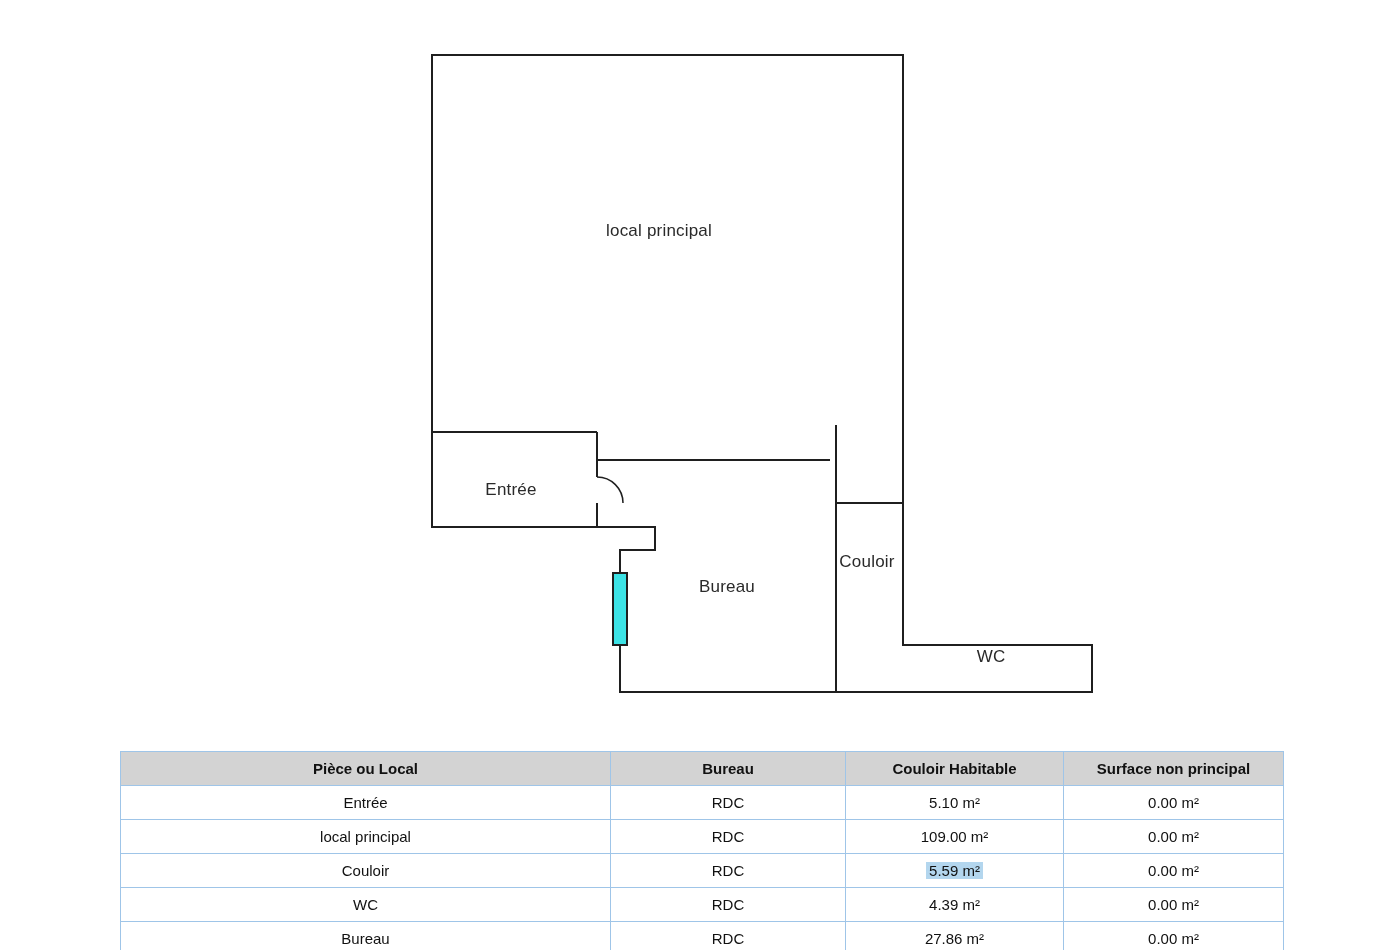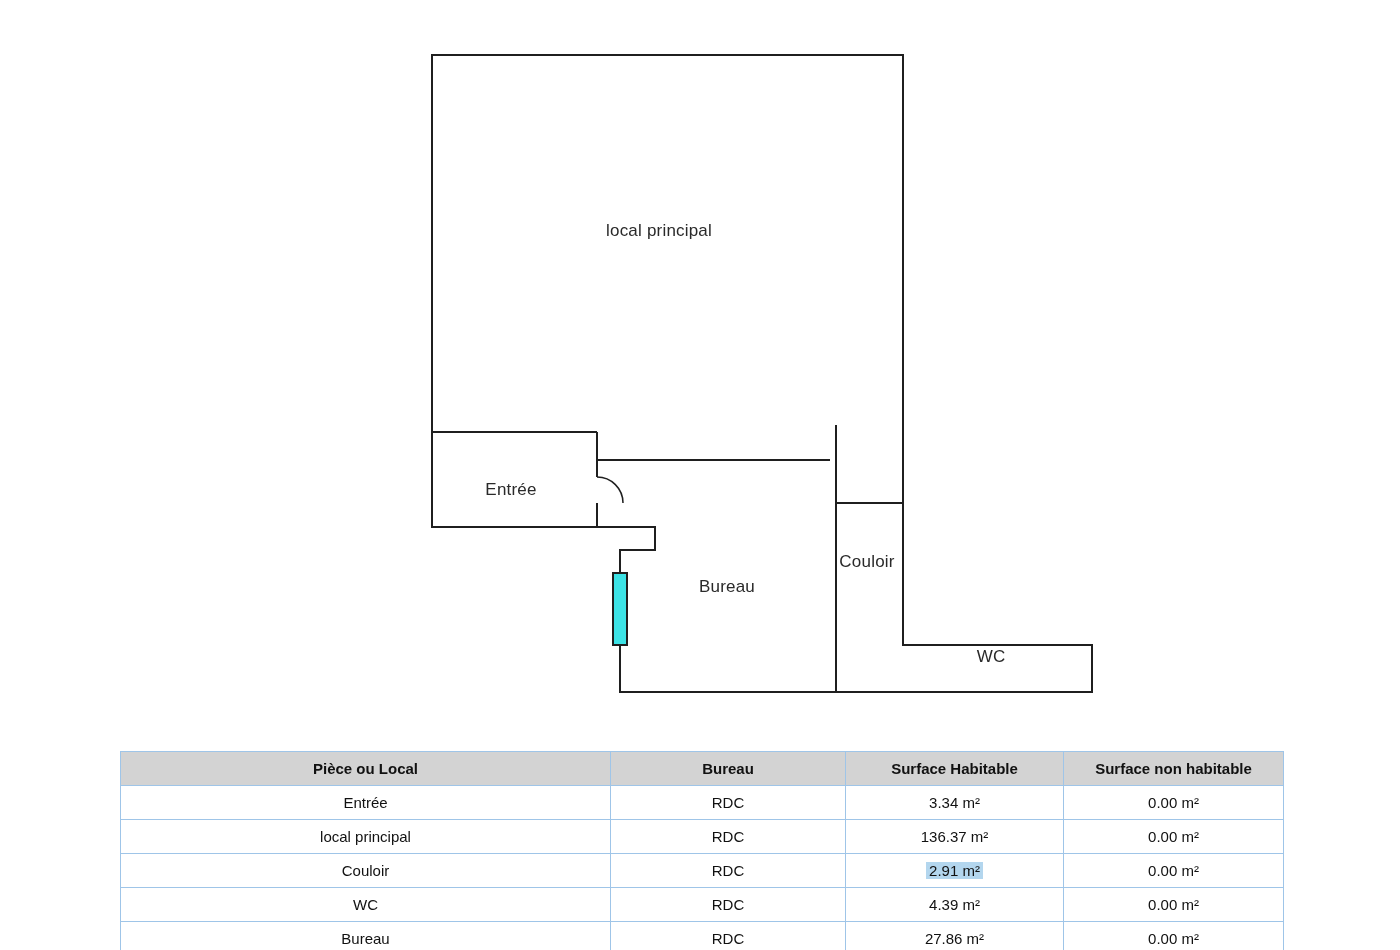--- a/index.html
+++ b/index.html
@@ -91,42 +91,42 @@
   <colgroup>
     <col class="col-piece">
     <col class="col-etage">
     <col class="col-hab">
     <col class="col-nonhab">
   </colgroup>
   <thead>
     <tr>
       <th>Pièce ou Local</th>
       <th>Bureau</th>
-      <th>Surface Habitable</th>
-      <th>Surface non habitable</th>
+      <th>Couloir Habitable</th>
+      <th>Surface non principal</th>
     </tr>
   </thead>
   <tbody>
     <tr>
       <td>Entrée</td>
       <td>RDC</td>
-      <td>3.34 m²</td>
+      <td>5.10 m²</td>
       <td>0.00 m²</td>
     </tr>
     <tr>
       <td>local principal</td>
       <td>RDC</td>
-      <td>136.37 m²</td>
+      <td>109.00 m²</td>
       <td>0.00 m²</td>
     </tr>
     <tr>
       <td>Couloir</td>
       <td>RDC</td>
       <td>
-        <span class="sel">2.91 m²</span>
+        <span class="sel">5.59 m²</span>
       </td>
       <td>0.00 m²</td>
     </tr>
     <tr>
       <td>WC</td>
       <td>RDC</td>
       <td>4.39 m²</td>
       <td>0.00 m²</td>
     </tr>
     <tr>

